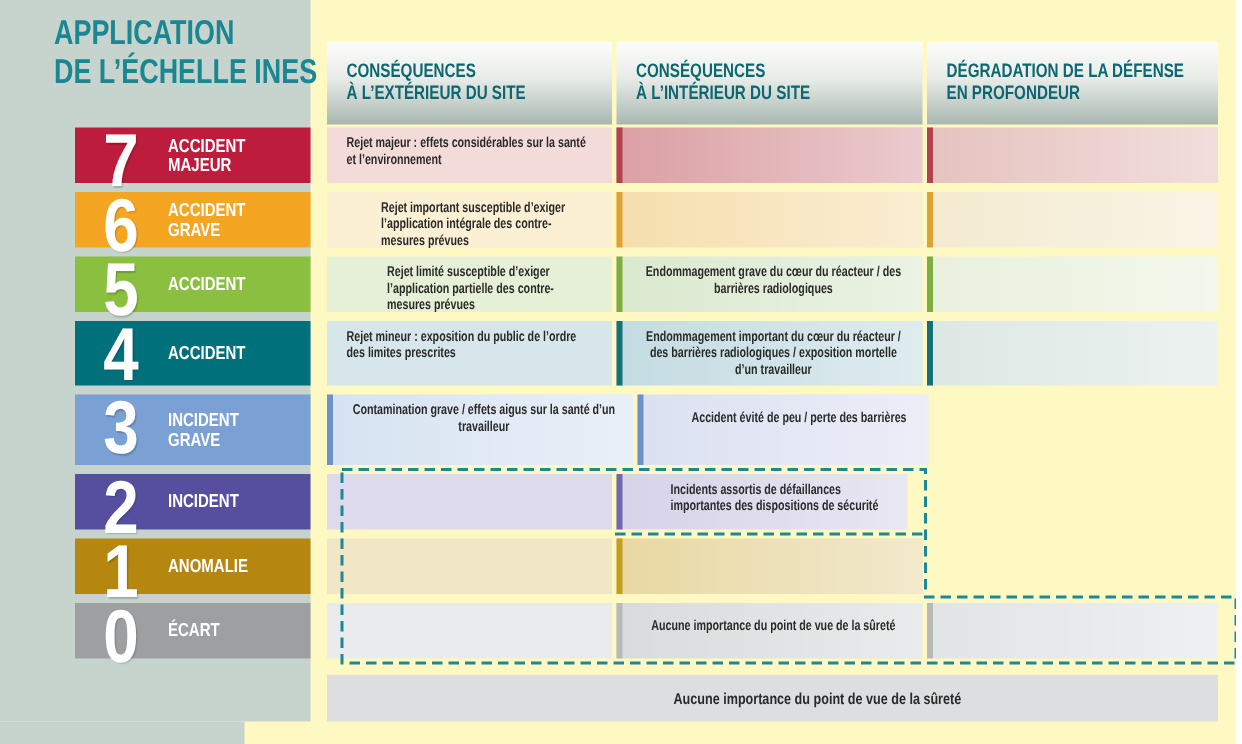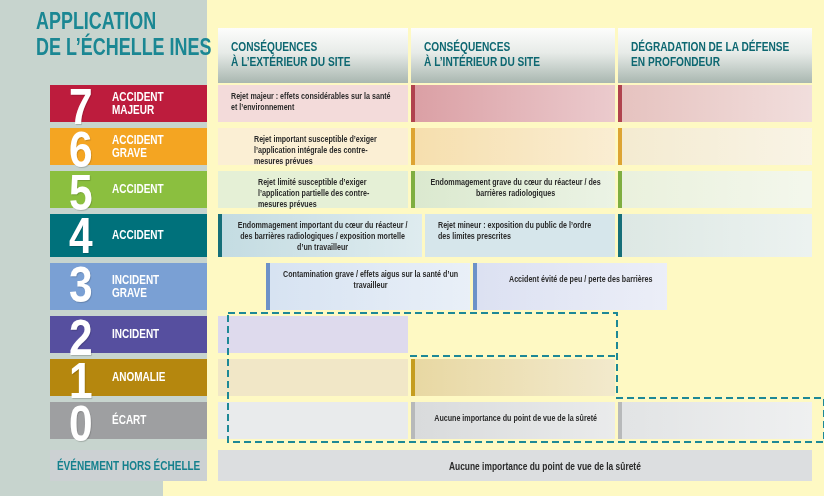--- a/index.html
+++ b/index.html
@@ -126,50 +126,53 @@
     </div>
     <div class="cell c3 fade" style="background: rgb(234, 241, 221); border-left: 4px solid rgb(127, 174, 64);">
       <span class="ctext"></span>
     </div>
   </div>
       <div class="row" style="height: 43px;">
     <div class="band" style="background: rgb(0, 113, 123);">
       <span class="num">4</span>
       <span class="blabel">ACCIDENT</span>
     </div>
+    <div class="cell c1" style="background: rgb(214, 230, 235);">
+      <span class="ctext">Rejet mineur : exposition du public de l’ordre des limites prescrites</span>
+    </div>
     <div class="cell c2 fade" style="background: rgb(196, 220, 226); border-left: 4px solid rgb(22, 111, 121);">
       <span class="ctext">Endommagement important du cœur du réacteur / des barrières radiologiques / exposition mortelle d’un travailleur</span>
-    </div>
-    <div class="cell c1" style="background: rgb(214, 230, 235);">
-      <span class="ctext">Rejet mineur : exposition du public de l’ordre des limites prescrites</span>
     </div>
     <div class="cell c3 fade" style="background: rgb(221, 232, 228); border-left: 4px solid rgb(22, 111, 121);">
       <span class="ctext"></span>
     </div>
   </div>
       <div class="row" style="height: 47px;">
     <div class="band" style="background: rgb(122, 160, 212);">
       <span class="num">3</span>
       <span class="blabel">INCIDENT GRAVE</span>
     </div>
-    <div class="cell c2 fade" style="background: rgb(215, 227, 242); border-left: 4px solid rgb(109, 146, 200); margin-left: 48px;">
+    <div class="cell c2 fade" style="background: rgb(215, 227, 242); border-left: 4px solid rgb(109, 146, 200);">
       <span class="ctext">Contamination grave / effets aigus sur la santé d’un travailleur</span>
     </div>
     <div class="cell c3 fade" style="background: rgb(220, 225, 242); border-left: 4px solid rgb(109, 146, 200);">
       <span class="ctext">Accident évité de peu / perte des barrières</span>
     </div>
   </div>
       <div class="row" style="height: 37px;">
     <div class="band" style="background: rgb(86, 79, 159);">
       <span class="num">2</span>
       <span class="blabel">INCIDENT</span>
     </div>
     <div class="cell c1" style="background: rgb(222, 218, 237);">
       <span class="ctext"></span>
     </div>
+    <div class="cell c3 fade" style="background: rgb(215, 211, 233); border-left: 4px solid rgb(114, 104, 176);">
+      <span class="ctext">Incidents assortis de défaillances importantes des dispositions de sécurité</span>
+    </div>
   </div>
       <div class="row" style="height: 37px;">
     <div class="band" style="background: rgb(181, 135, 14);">
       <span class="num">1</span>
       <span class="blabel">ANOMALIE</span>
     </div>
     <div class="cell c1" style="background: rgb(241, 231, 199);">
       <span class="ctext"></span>
     </div>
     <div class="cell c2 fade" style="background: rgb(232, 216, 163); border-left: 4px solid rgb(197, 157, 32);">
@@ -186,23 +189,20 @@
     </div>
     <div class="cell c2 fade" style="background: rgb(217, 219, 220); border-left: 4px solid rgb(183, 185, 186);">
       <span class="ctext">Aucune importance du point de vue de la sûreté</span>
     </div>
     <div class="cell c3 fade" style="background: rgb(226, 228, 229); border-left: 4px solid rgb(183, 185, 186);">
       <span class="ctext"></span>
     </div>
   </div>
     </div>
 
-  <div class="offband">
-    <span class="squeezec">ÉVÉNEMENT HORS ÉCHELLE</span>
-  </div>
   <div class="offcell">
     <span class="squeezec">Aucune importance du point de vue de la sûreté</span>
   </div>
 
   <svg class="dash-overlay" width="828" height="496">
     <path d="M228,313 H617 V398 H824 V442 H228 Z" fill="none" stroke="#1d8896" stroke-width="2" stroke-dasharray="7 4"></path>
     <path d="M410,356 H617" fill="none" stroke="#1d8896" stroke-width="2" stroke-dasharray="7 4"></path>
   </svg>
 
 </div>

